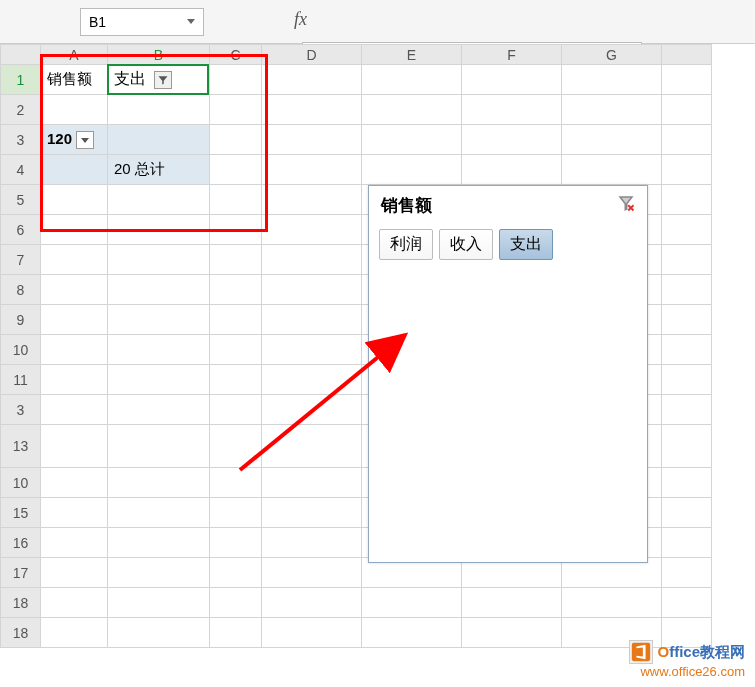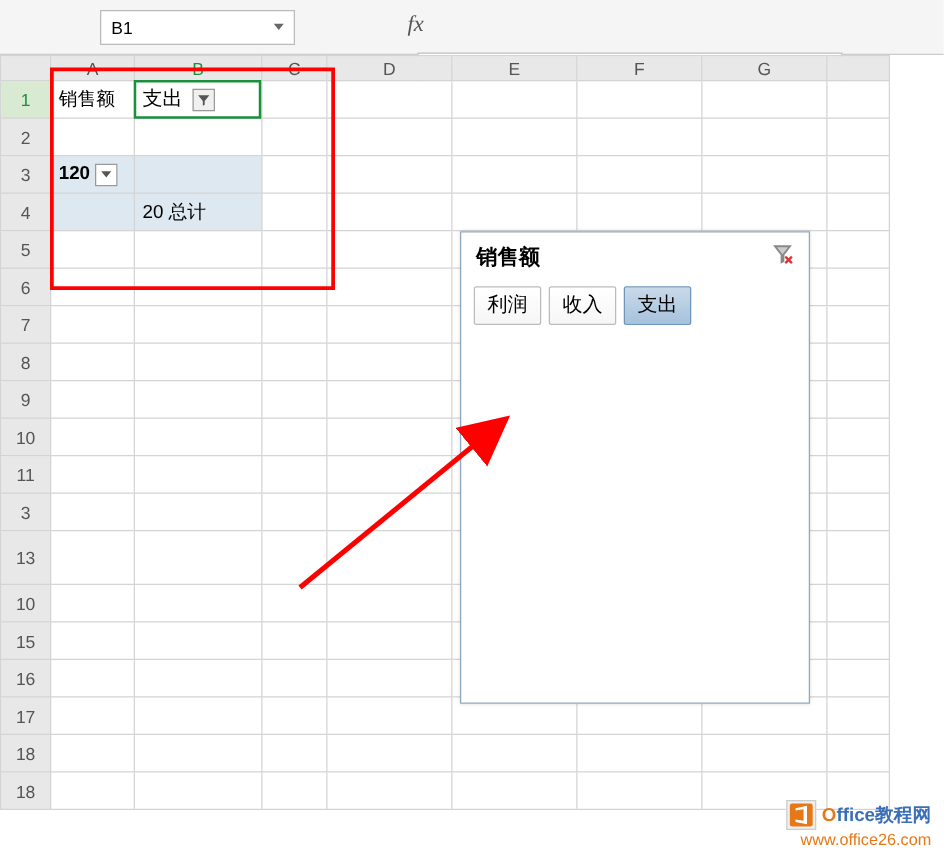--- a/index.html
+++ b/index.html
@@ -1,20 +1,20 @@
 <!DOCTYPE html>
 <html><head>
   <meta charset="utf-8">
   <style>
     * { box-sizing: border-box; margin: 0; padding: 0; }
     body { font-family: "Microsoft YaHei", Arial, sans-serif; font-size: 14px; background: #fff; width: 755px; height: 687px; position: relative; overflow: hidden; }
     
     
     .formula-bar { display: flex; align-items: center; height: 44px; border-bottom: 1px solid #ccc; background: #f5f5f5; }
-    .name-box { width: 156px; height: 28px; margin-left: 80px; background: #fff; border: 1px solid #bbb; display: flex; align-items: center; padding: 0 8px; position: relative; }
+    .name-box { width: 124px; height: 28px; margin-left: 80px; background: #fff; border: 1px solid #bbb; display: flex; align-items: center; padding: 0 8px; position: relative; }
     .name-box-text { flex: 1; }
     .name-box-arrow { width: 0; height: 0; border-left: 4px solid transparent; border-right: 4px solid transparent; border-top: 5px solid #666; }
     .fx-area { display: flex; align-items: flex-start; margin-left: 90px; gap: 12px; flex-direction: column; }
     .zoom-icon svg { width: 20px; height: 20px; }
     .fx-label { font-style: italic; font-family: Georgia, serif; font-size: 18px; color: #555; }
     .formula-input { margin-left: 8px; height: 28px; border: 1px solid #bbb; background: #fff; padding: 2px 10px; font-size: 18px; width: 340px; display: flex; align-items: center; }
     
     
     .grid-wrap { position: relative; }
     table.grid { border-collapse: collapse; table-layout: fixed; }

